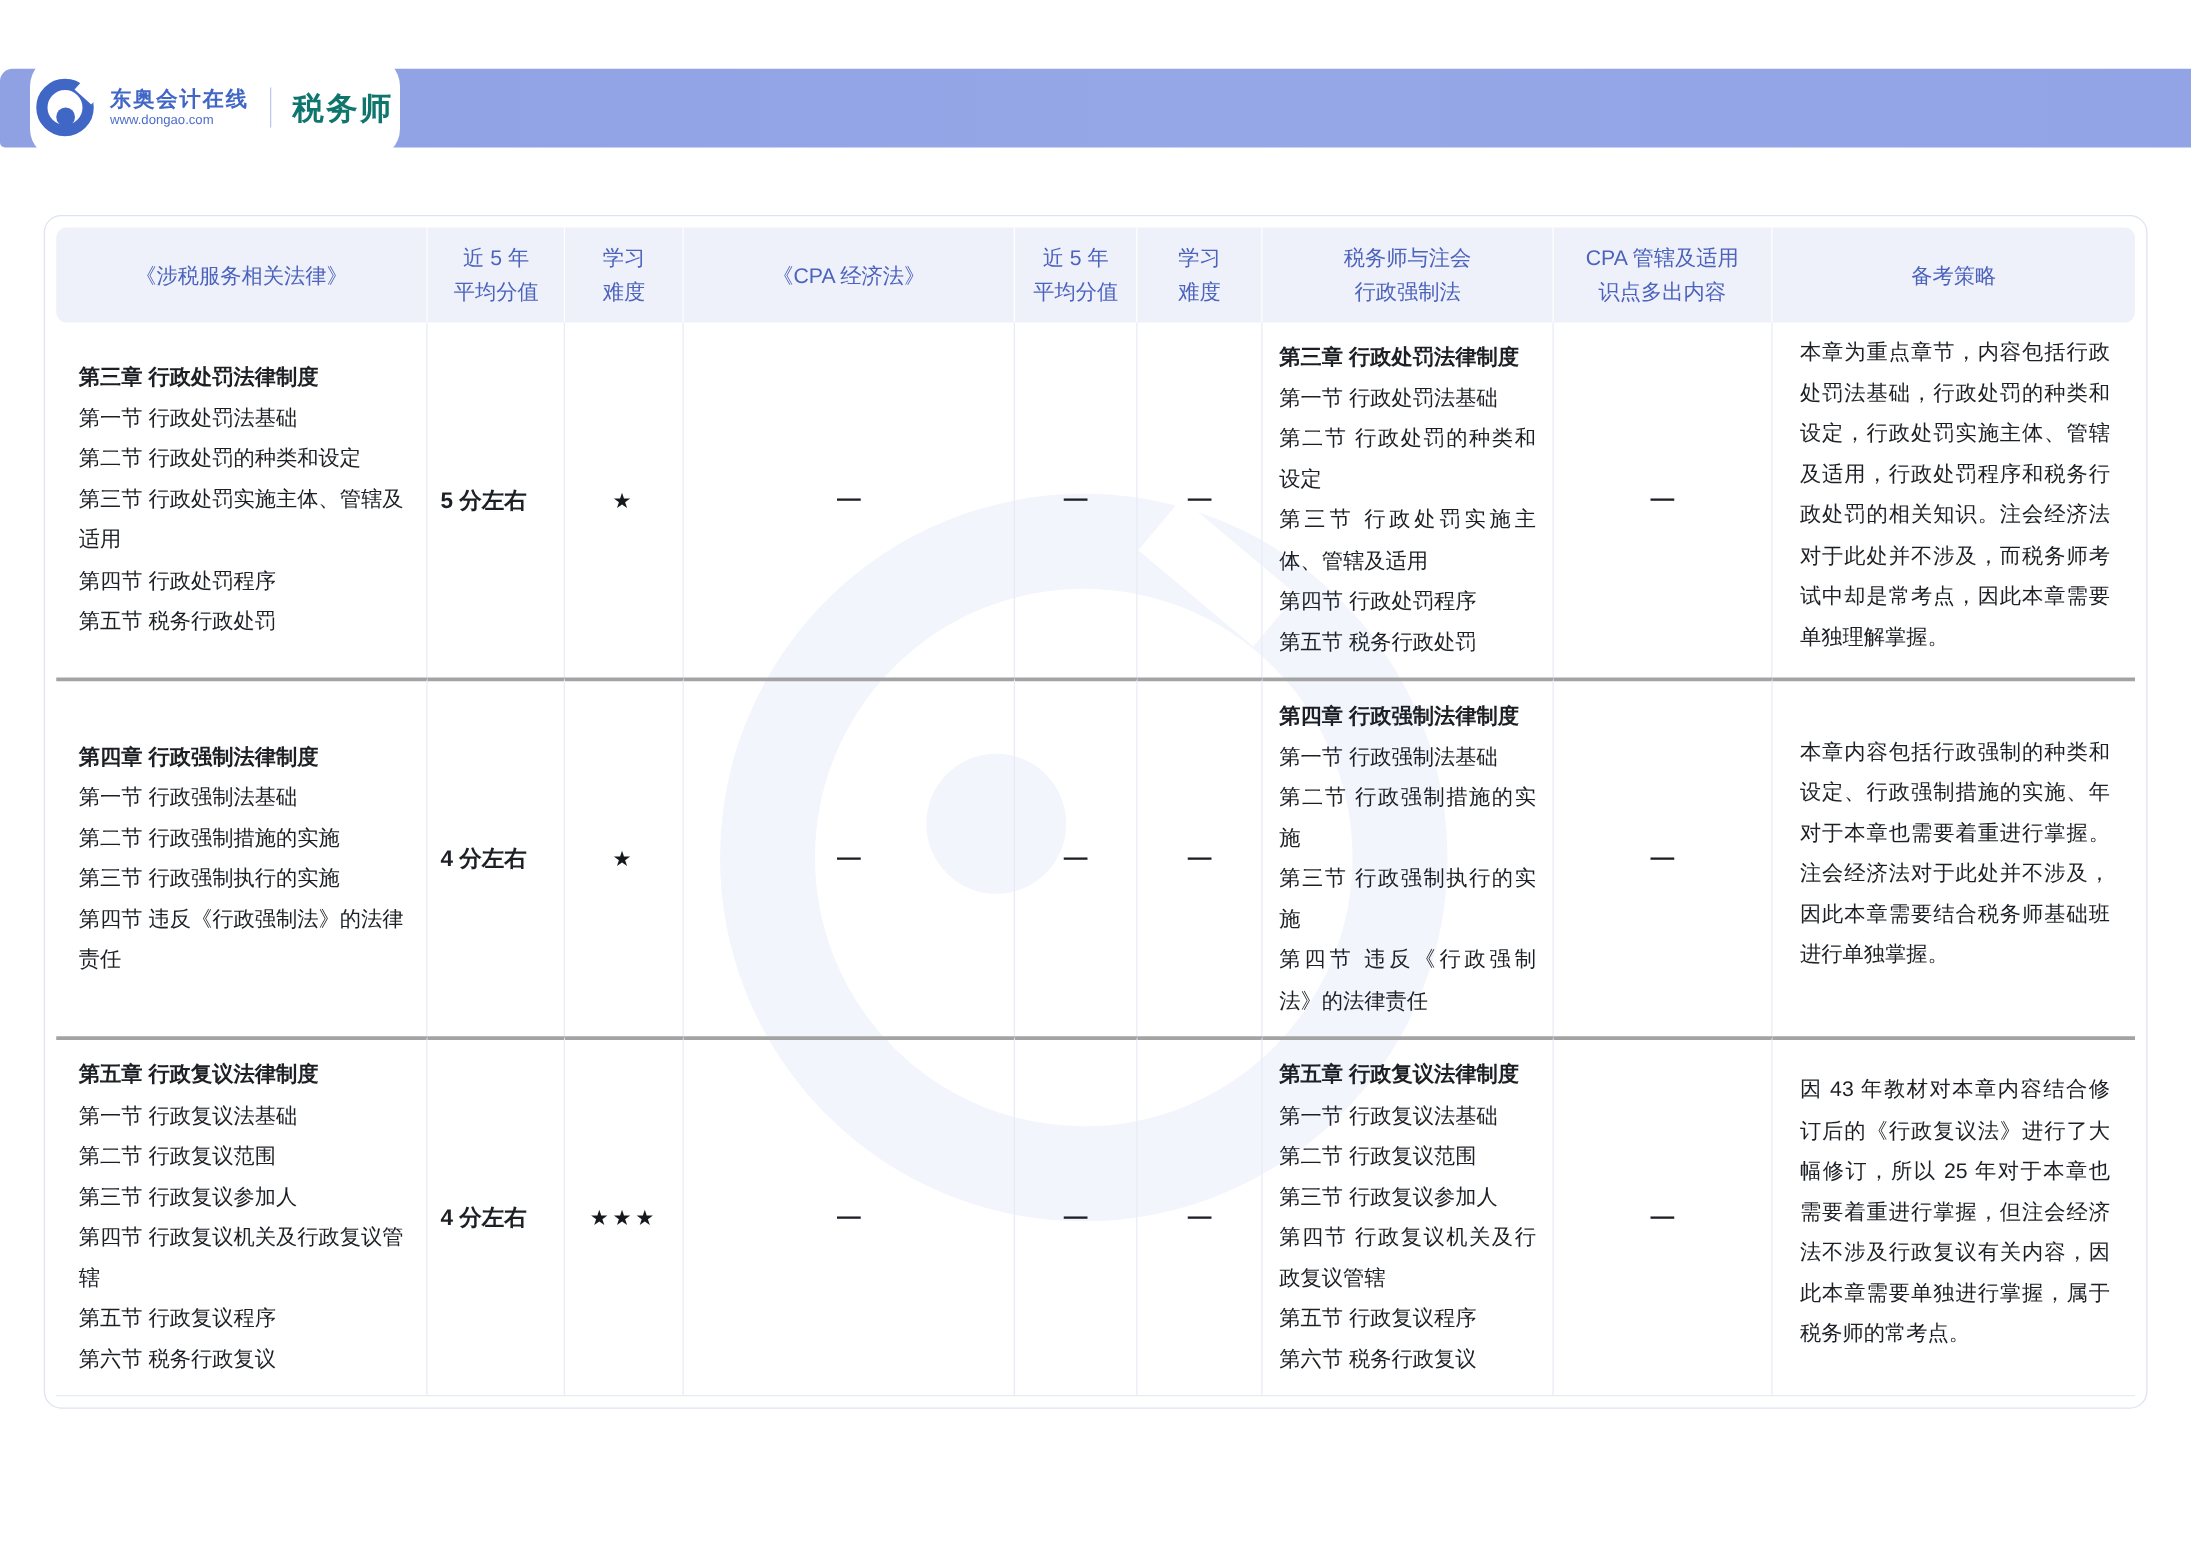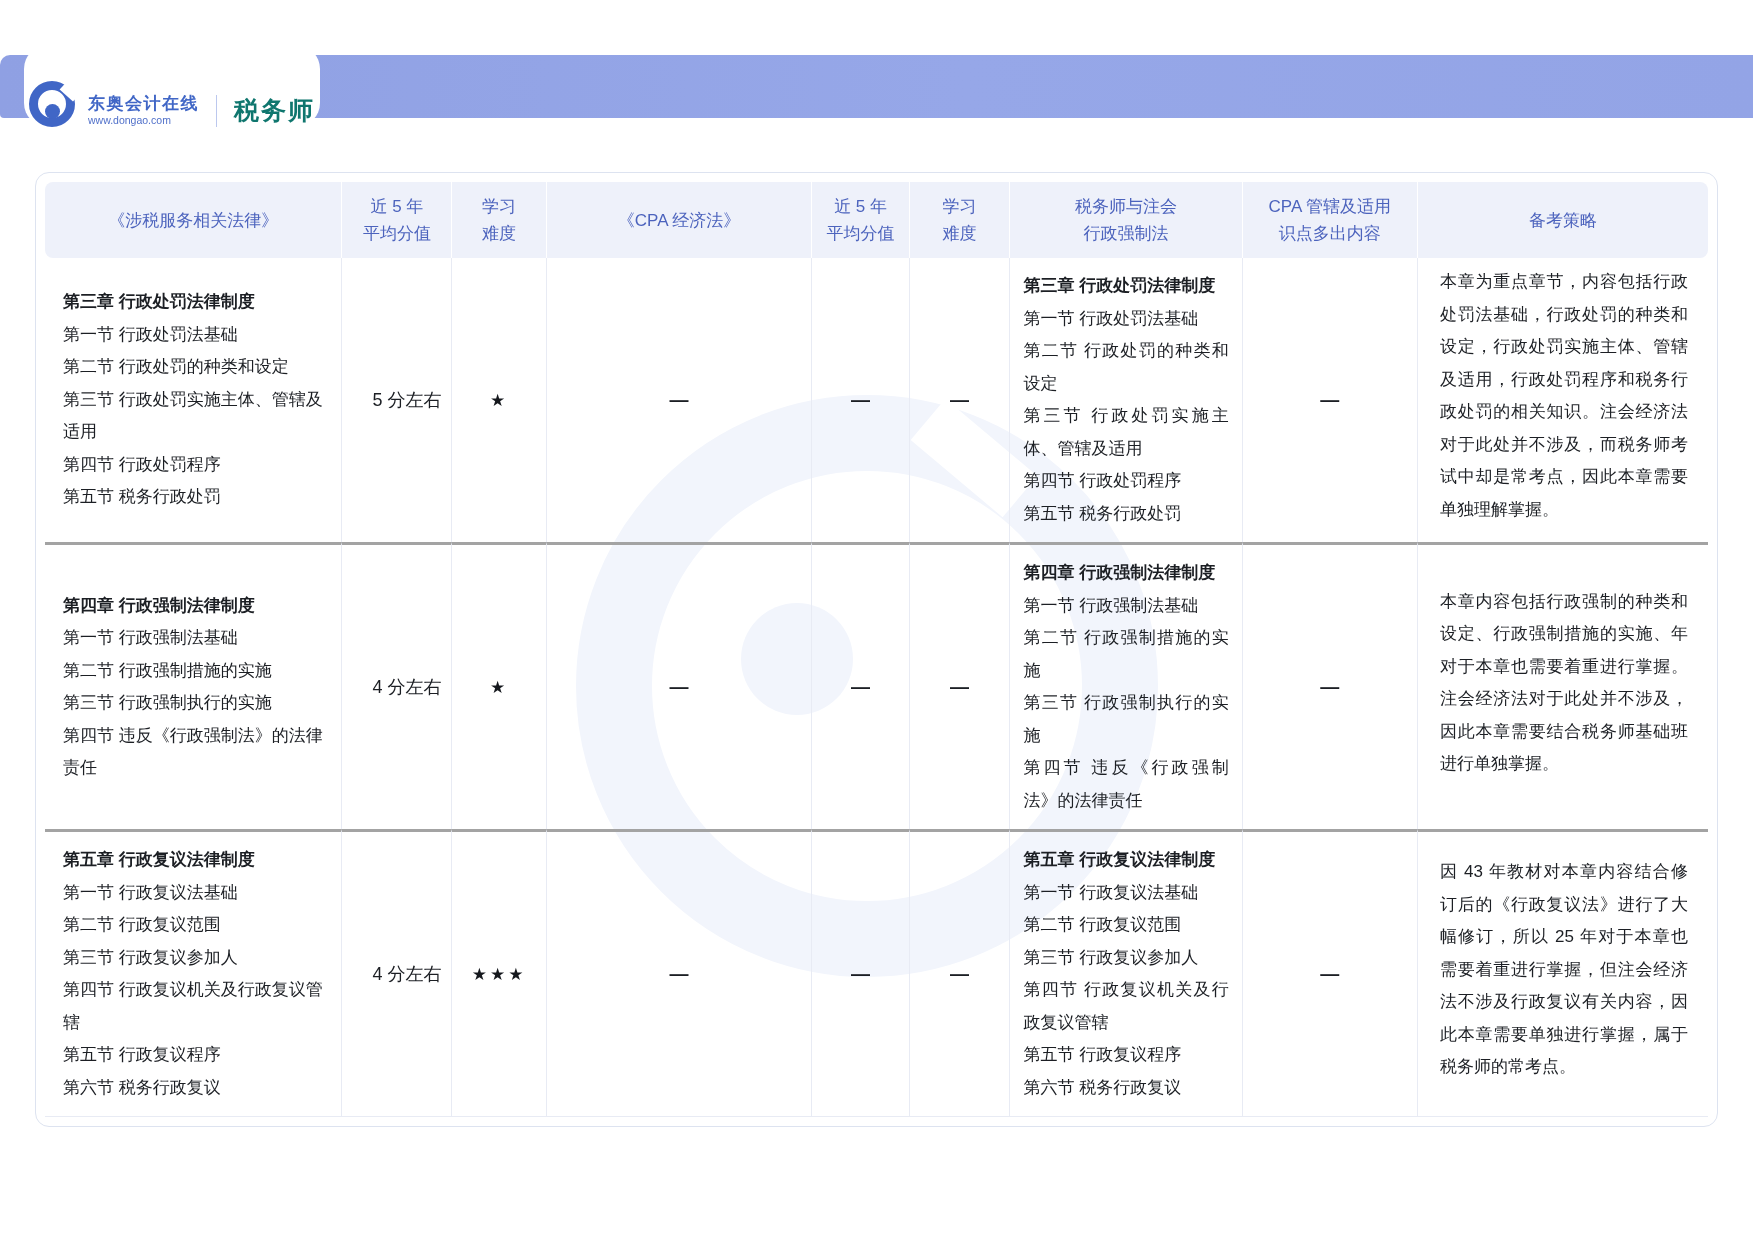--- a/index.html
+++ b/index.html
@@ -14,21 +14,21 @@
     margin-top:55px;
     height:63px;
     background:linear-gradient(90deg,#8fa0e3 0%,#96a7e8 55%,#93a4e6 100%);
     border-top-left-radius:10px;
     border-bottom-left-radius:4px;
   }
   .logo-tab{
     position:absolute;left:24px;top:-10px;
     width:296px;height:82px;
     background:#ffffff;border-radius:24px;
-    display:flex;align-items:flex-end;justify-content:center;gap:13px;
+    display:flex;align-items:center;justify-content:center;gap:13px;
   }
   .logo-icon{position:relative;width:46px;height:46px;flex:0 0 auto;}
   .logo-ring{position:absolute;inset:0;border:9px solid #4066c6;border-radius:50%;}
   .logo-notch{position:absolute;width:18px;height:11px;background:#ffffff;right:-4px;top:5px;transform:rotate(42deg);}
   .logo-dot{position:absolute;left:16px;top:23px;width:15px;height:15px;background:#4066c6;border-radius:50%;}
   .logo-texts{display:flex;flex-direction:column;line-height:1.25;}
   .logo-cn{font-size:17px;font-weight:bold;color:#4066c6;letter-spacing:1.5px;}
   .logo-url{font-size:10.5px;color:#4f6fc9;}
   .logo-divider{width:1px;height:32px;background:#bcc8ee;margin:0 4px;}
   .logo-product{font-size:25px;font-weight:bold;color:#0f766e;letter-spacing:2px;}
@@ -78,21 +78,21 @@
     border-right:1px solid #ffffff;
   }
   .hcell.c1{border-radius:8px 0 0 8px;}
   .hcell.c9{border-radius:0 8px 8px 0;border-right:none;}
 
   .body-row + .body-row .cell{border-top:3px solid #a3a3a3;}
 
   .chapter-cell{line-height:32.5px;text-align:left;padding:12px 10px 12px 18px;}
   .chapter-title{font-weight:bold;}
   .diff-cell{text-align:justify;padding:12px 13px;}
-  .score-cell{text-align:right;font-weight:normal;font-size:18px;}
+  .score-cell{text-align:left;font-weight:bold;font-size:18px;}
   .stars-cell{text-align:center;font-size:17px;letter-spacing:3px;color:#15181d;}
   .dash-cell{text-align:center;font-weight:bold;font-size:19px;}
   .strategy-cell{text-align:justify;line-height:32.5px;padding:4px 20px 12px 22px;}
 </style>
 </head>
 <body>
 
 <div class="banner">
   <div class="logo-tab">
     <div class="logo-icon">

